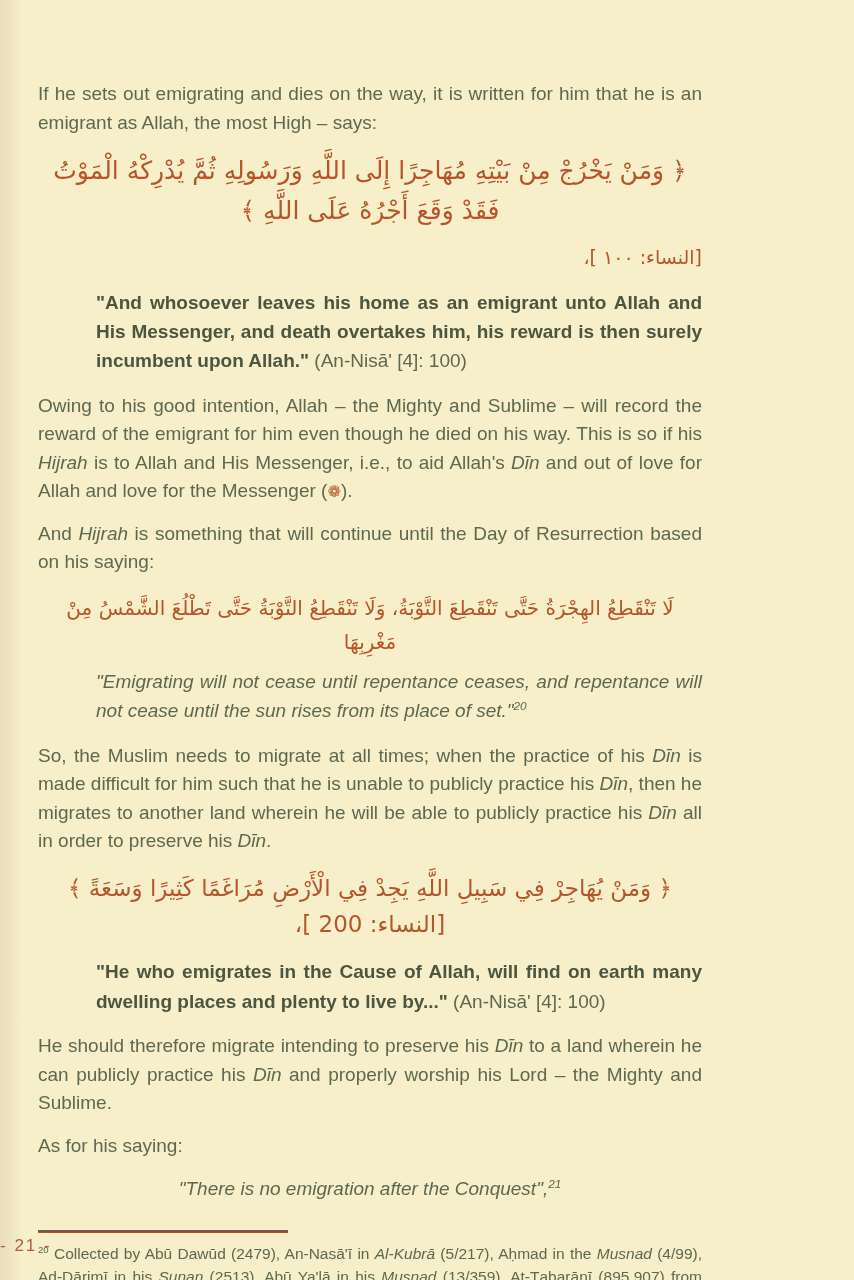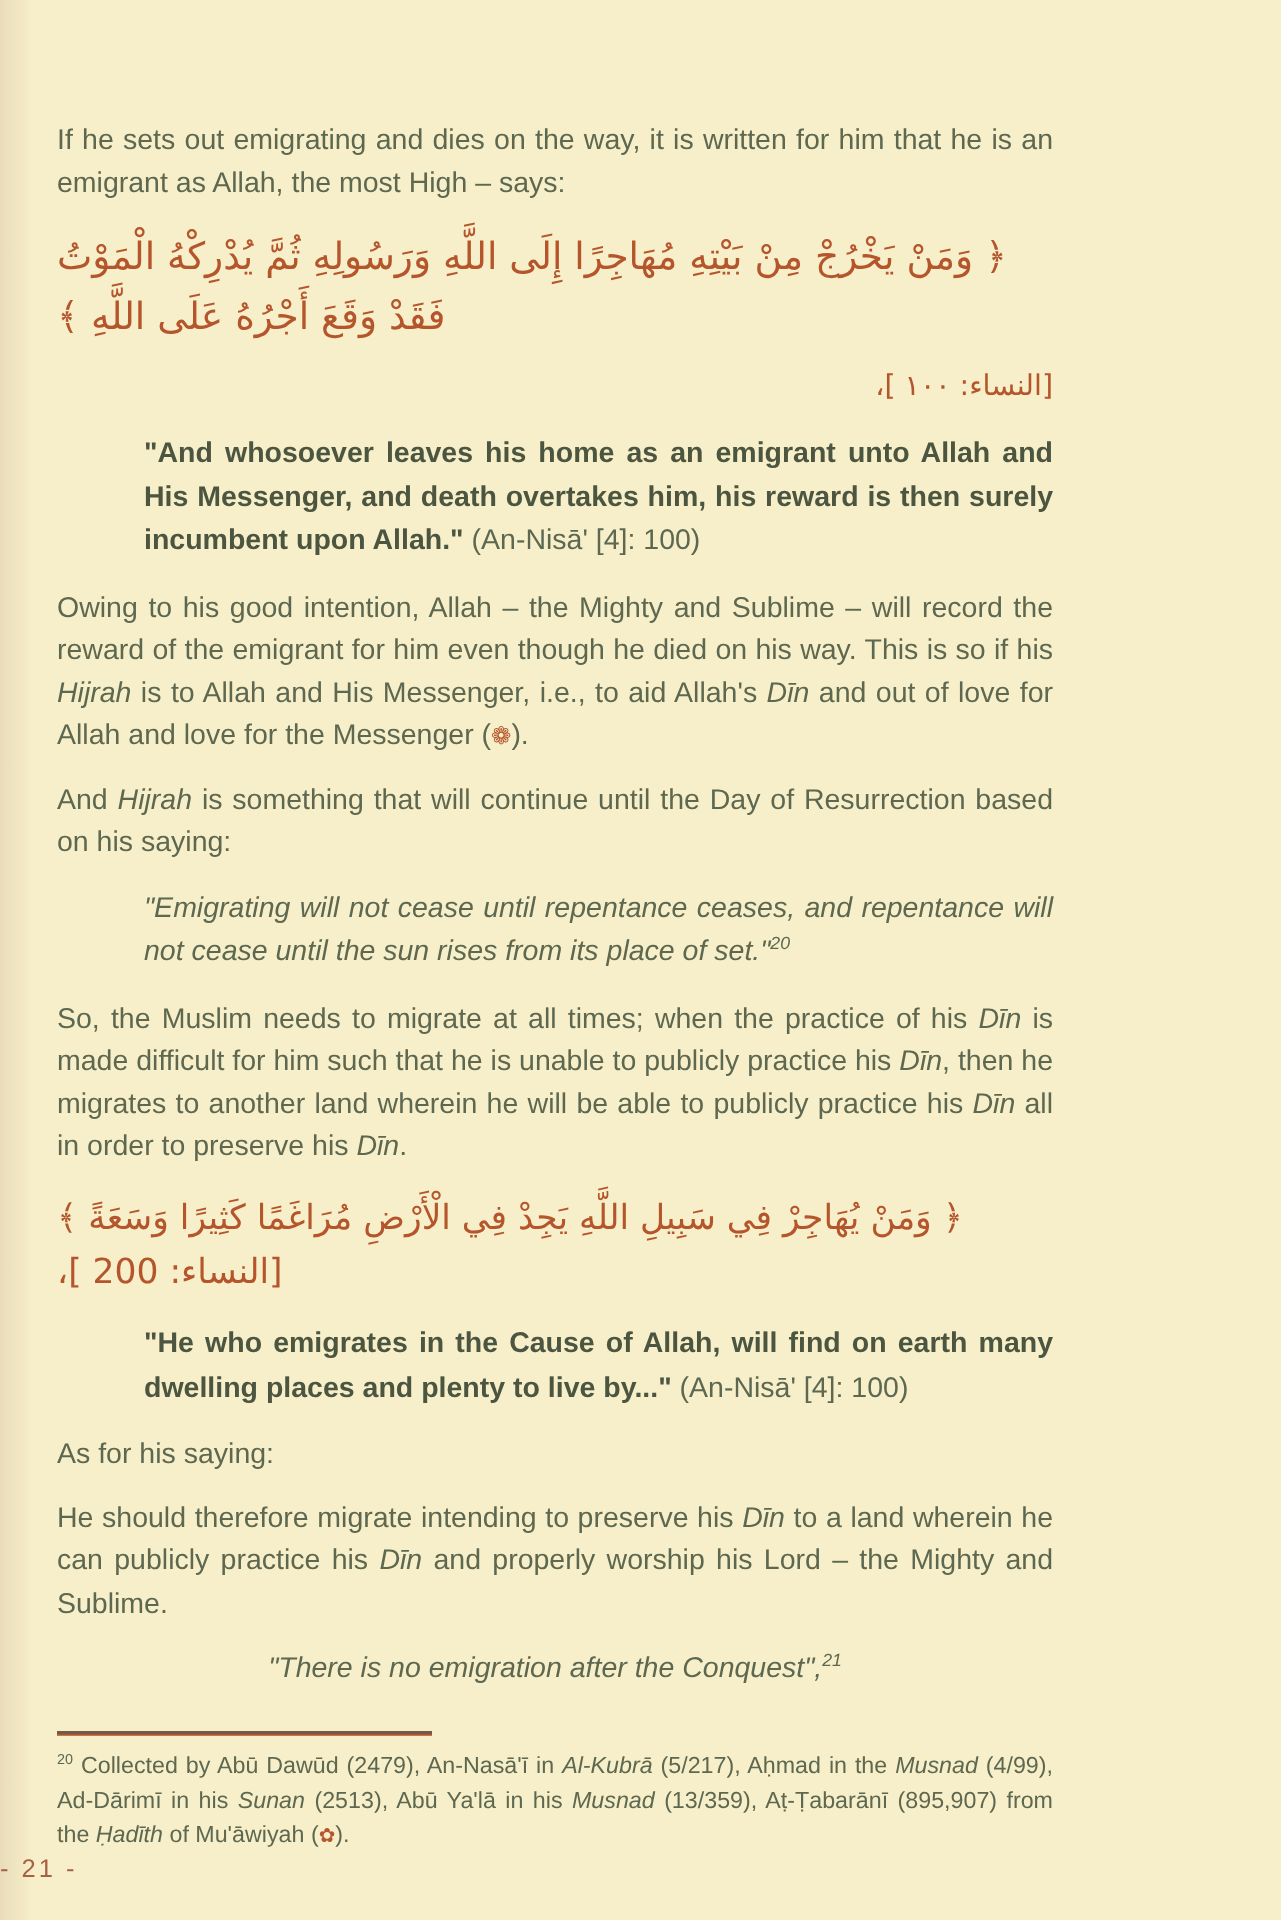--- a/index.html
+++ b/index.html
@@ -29,21 +29,21 @@
   .iquote {
     margin:2px 0 16px 58px;
     font-style:italic;
     line-height:1.55;
   }
   .iquote.center { margin-left:0; text-align:center; }
   .arabic {
     direction:rtl;
     font-family:"DejaVu Sans", sans-serif;
     color:#b5552c;
-    text-align:left;
+    text-align:center;
   }
   .verse-main { font-size:25px; line-height:1.6; margin:10px 0 2px 0; }
   .verse-ref  { font-size:19px; line-height:1.5; text-align:right; margin:12px 0 16px 0; }
   .hadith     { font-size:20px; line-height:1.7; margin:2px 0 8px 0; }
   .verse-inline { font-size:23px; line-height:1.6; margin:14px 0 14px 0; }
   .footnote-sep {
     width:250px; height:2px;
     background:#74594a;
     border-bottom:1px solid #b5552c;
     margin:26px 0 9px 0;
@@ -68,32 +68,33 @@
   <div class="arabic verse-main" dir="rtl">﴿ وَمَنْ يَخْرُجْ مِنْ بَيْتِهِ مُهَاجِرًا إِلَى اللَّهِ وَرَسُولِهِ ثُمَّ يُدْرِكْهُ الْمَوْتُ فَقَدْ وَقَعَ أَجْرُهُ عَلَى اللَّهِ ﴾</div>
 
   <div class="arabic verse-ref" dir="rtl">[النساء: ١٠٠ ]،</div>
 
   <p class="quote"><span class="b">"And whosoever leaves his home as an emigrant unto Allah and His Messenger, and death overtakes him, his reward is then surely incumbent upon Allah." </span><span>(An-Nisā' [4]: 100)</span></p>
 
   <p><span>Owing to his good intention, Allah – the Mighty and Sublime – will record the reward of the emigrant for him even though he died on his way. This is so if his </span><span class="i">Hijrah</span><span> is to Allah and His Messenger, i.e., to aid Allah's </span><span class="i">Dīn</span><span> and out of love for Allah and love for the Messenger (</span><span class="sym">❁</span><span>).</span></p>
 
   <p><span>And </span><span class="i">Hijrah</span><span> is something that will continue until the Day of Resurrection based on his saying:</span></p>
 
+  <div class="arabic hadith" dir="rtl">لَا تَنْقَطِعُ الهِجْرَةُ حَتَّى تَنْقَطِعَ التَّوْبَةُ، وَلَا تَنْقَطِعُ التَّوْبَةُ حَتَّى تَطْلُعَ الشَّمْسُ مِنْ مَغْرِبِهَا</div>
 
   <p class="iquote"><span>"Emigrating will not cease until repentance ceases, and repentance will not cease until the sun rises from its place of set."</span><span class="sup">20</span></p>
 
   <p><span>So, the Muslim needs to migrate at all times; when the practice of his </span><span class="i">Dīn</span><span> is made difficult for him such that he is unable to publicly practice his </span><span class="i">Dīn</span><span>, then he migrates to another land wherein he will be able to publicly practice his </span><span class="i">Dīn</span><span> all in order to preserve his </span><span class="i">Dīn</span><span>.</span></p>
 
   <div class="arabic verse-inline" dir="rtl">﴿ وَمَنْ يُهَاجِرْ فِي سَبِيلِ اللَّهِ يَجِدْ فِي الْأَرْضِ مُرَاغَمًا كَثِيرًا وَسَعَةً ﴾ [النساء: 200 ]،</div>
 
   <p class="quote"><span class="b">"He who emigrates in the Cause of Allah, will find on earth many dwelling places and plenty to live by..." </span><span>(An-Nisā' [4]: 100)</span></p>
 
+  <p><span>He should therefore migrate intending to preserve his </span><span class="i">Dīn</span><span> to a land wherein he can publicly practice his </span><span class="i">Dīn</span><span> and properly worship his Lord – the Mighty and Sublime.</span></p>
+
   <p><span>As for his saying:</span></p>
-
-  <p><span>He should therefore migrate intending to preserve his </span><span class="i">Dīn</span><span> to a land wherein he can publicly practice his </span><span class="i">Dīn</span><span> and properly worship his Lord – the Mighty and Sublime.</span></p>
 
 
   <p class="iquote center"><span>"There is no emigration after the Conquest",</span><span class="sup">21</span></p>
 
   <div class="footnote-sep"></div>
 
   <p class="footnote"><span class="sup">20</span><span> Collected by Abū Dawūd (2479), An-Nasā'ī in </span><span class="i">Al-Kubrā</span><span> (5/217), Aḥmad in the </span><span class="i">Musnad</span><span> (4/99), Ad-Dārimī in his </span><span class="i">Sunan</span><span> (2513), Abū Ya'lā in his </span><span class="i">Musnad</span><span> (13/359), Aṭ-Ṭabarānī (895,907) from the </span><span class="i">Ḥadīth</span><span> of Mu'āwiyah (</span><span class="sym">✿</span><span>).</span></p>
 
   <div class="page-number">- 21 -</div>
 

